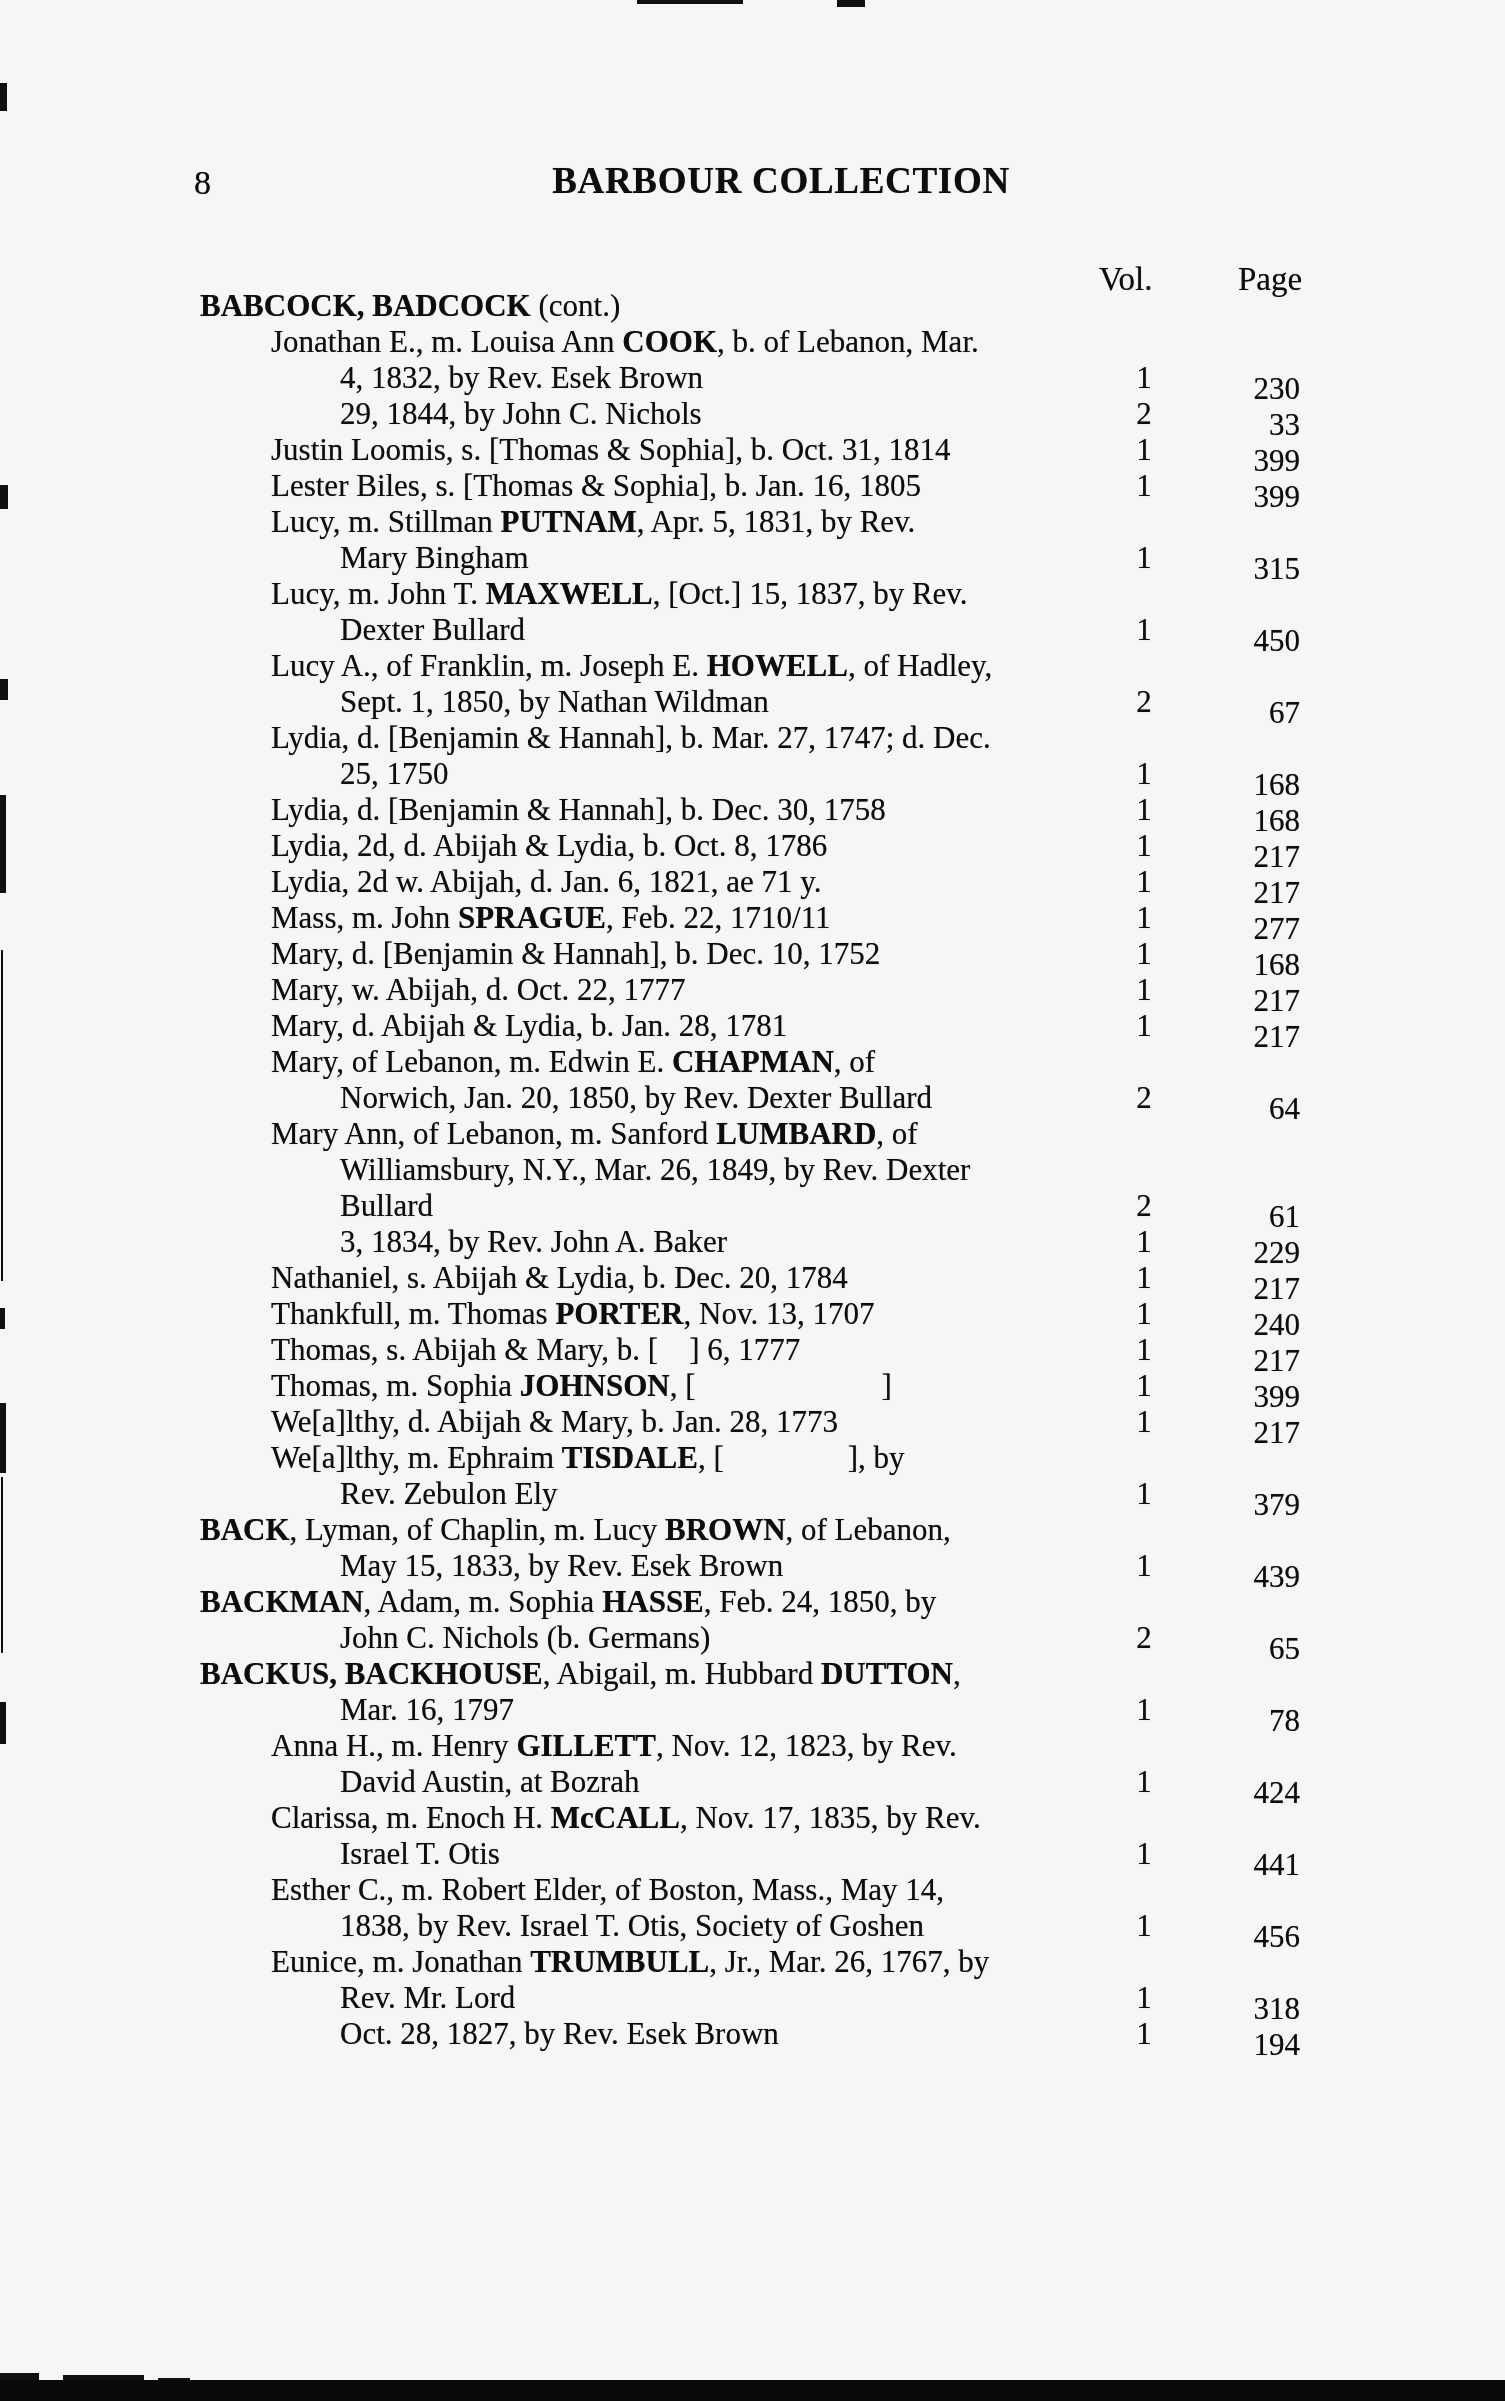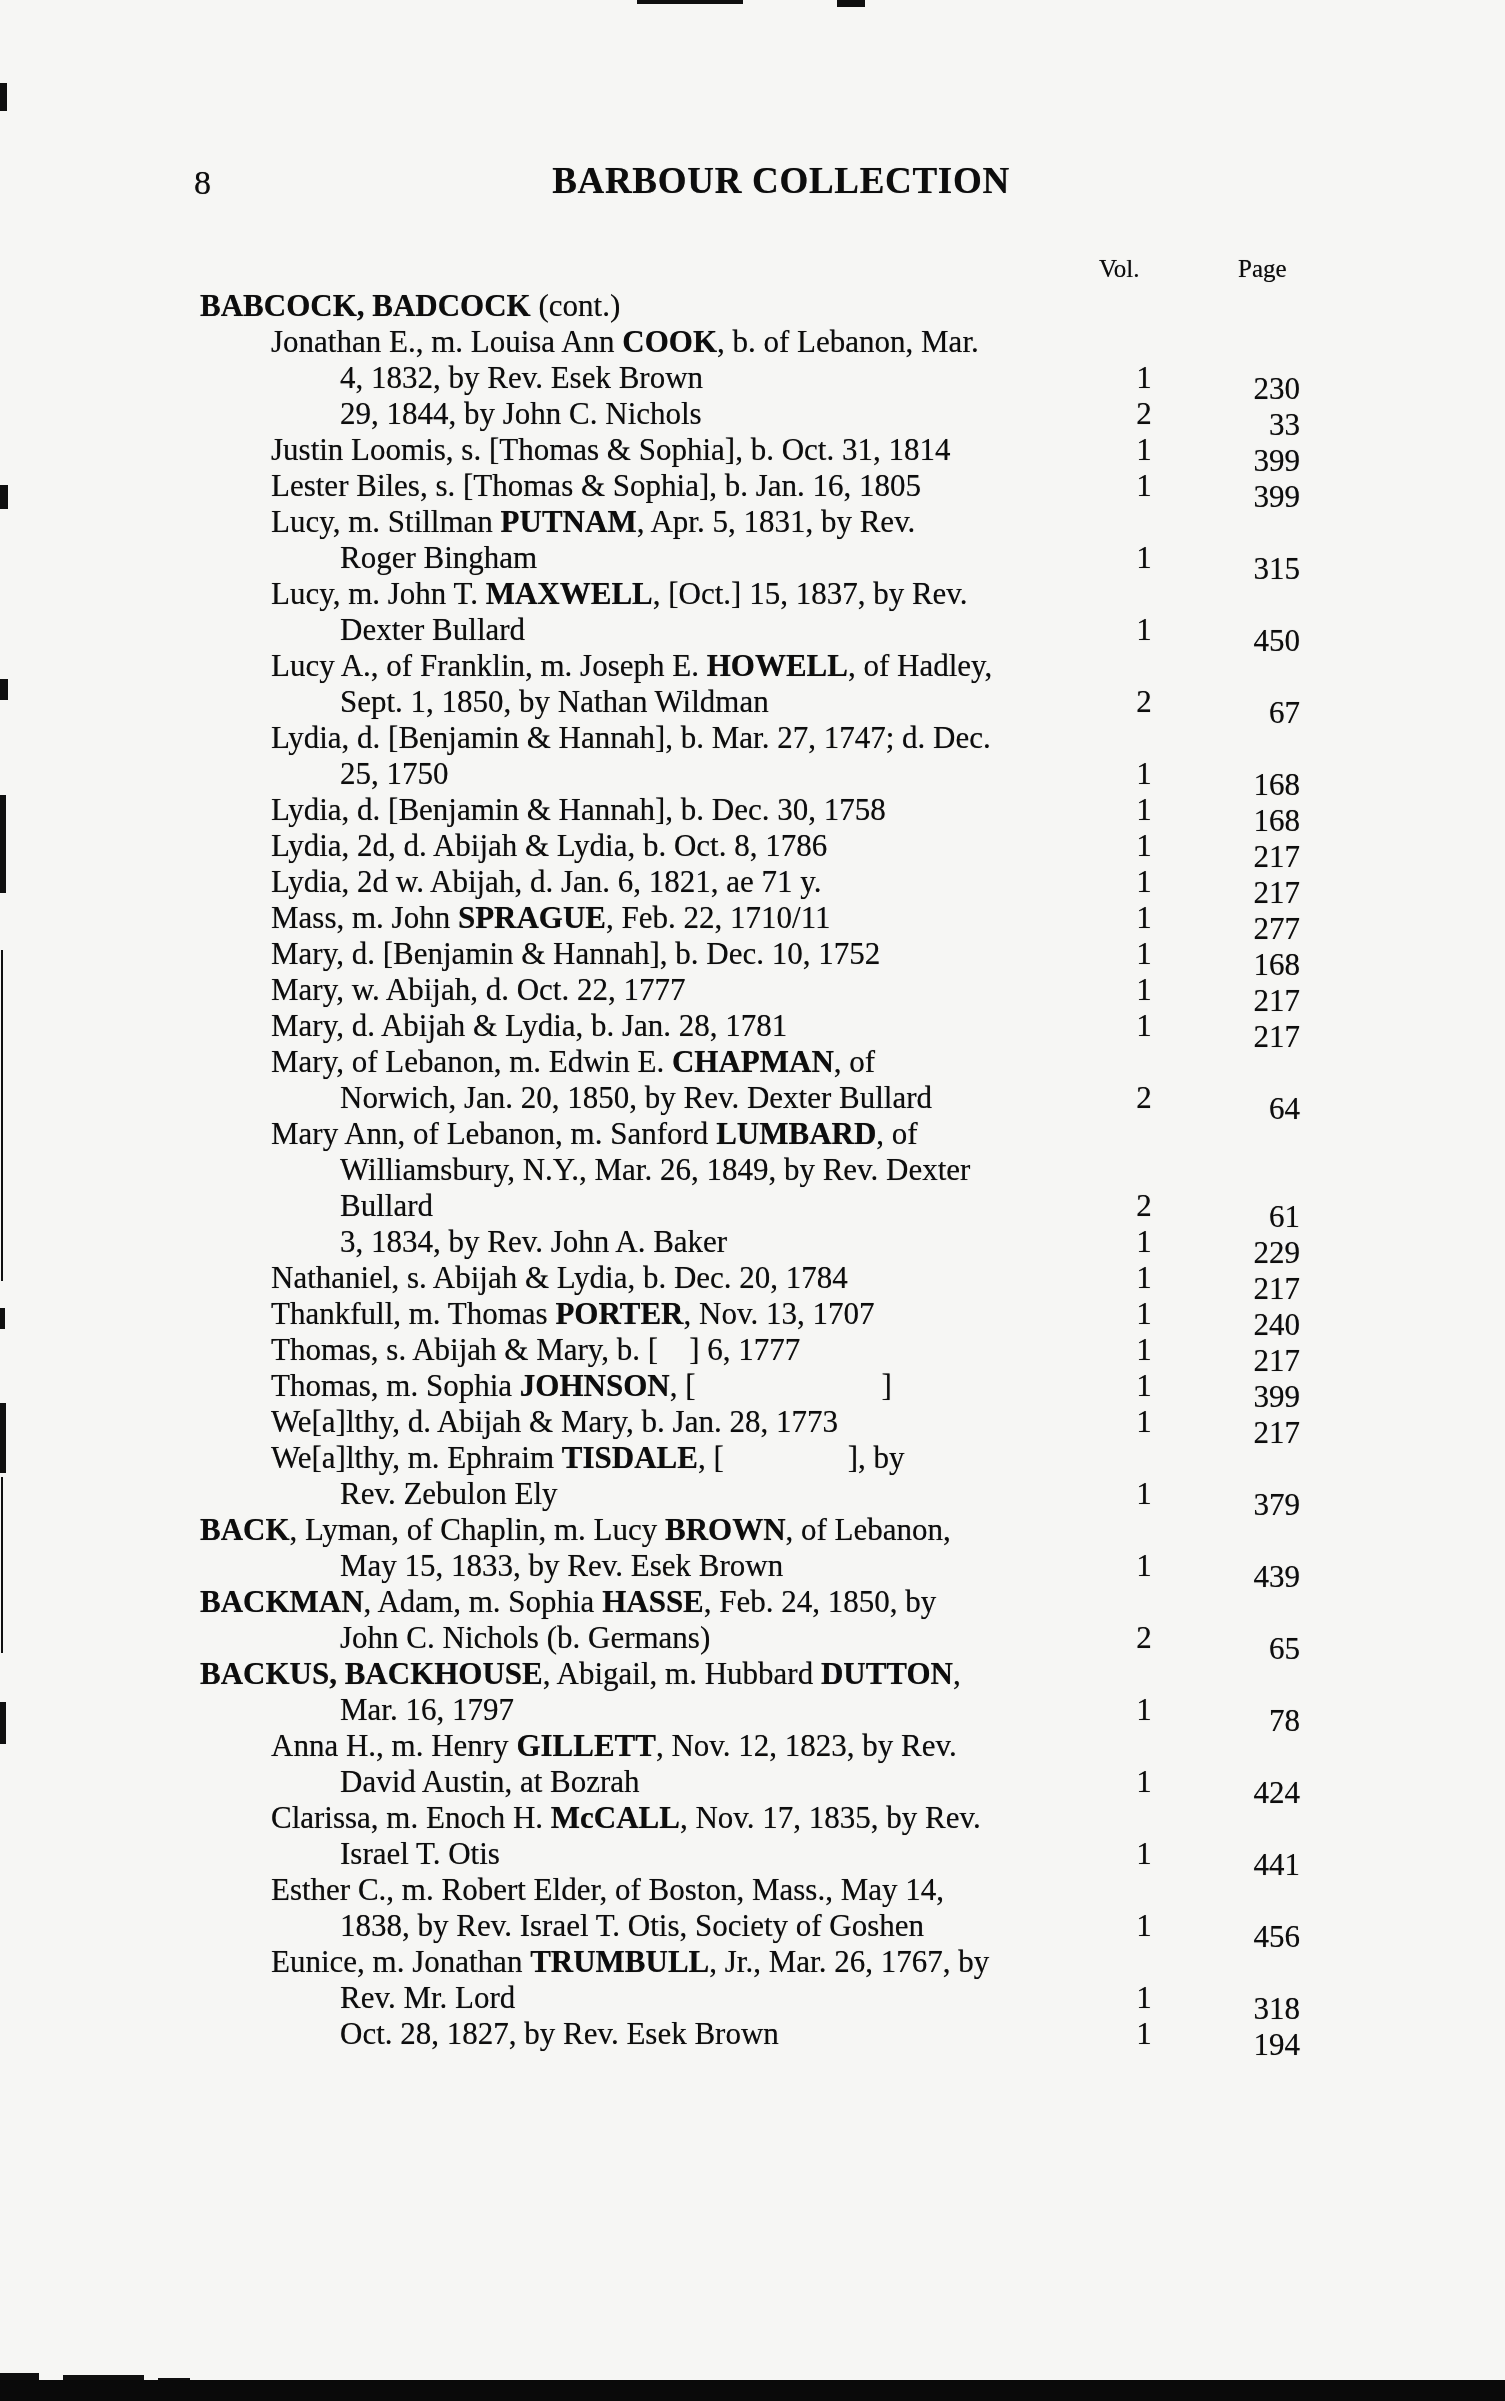--- a/index.html
+++ b/index.html
@@ -15,21 +15,21 @@
     font-size:34px;line-height:1;
     text-shadow:0 0 0.7px rgba(0,0,0,.6);
   }
   .title{
     position:absolute;left:0;top:162px;width:1506px;
     text-align:center;font-size:37px;line-height:1;font-weight:bold;
     letter-spacing:0.7px;
     text-shadow:0 0 0.7px rgba(0,0,0,.6);
     padding-left:28px;
   }
-  .colhead{position:absolute;top:256px;font-size:25px;line-height:1;text-shadow:0 0 0.7px rgba(0,0,0,.55);}
+  .colhead{position:absolute;top:263px;font-size:33px;line-height:1;text-shadow:0 0 0.7px rgba(0,0,0,.55);}
   .colhead.volh{left:1099px;}
   .colhead.pageh{left:1238px;}
   .rows{position:absolute;left:0;top:288px;width:1506px;}
   .row{position:relative;height:36px;font-size:31px;line-height:36px;white-space:pre;}
   .row .txt{display:inline-block;text-shadow:0 0 0.7px rgba(0,0,0,.55);}
   .row.i0 .txt{margin-left:200px;}
   .row.i1 .txt{margin-left:271px;}
   .row.i2 .txt{margin-left:340px;}
   .row b{font-weight:bold;}
   .row .vol{
@@ -84,21 +84,21 @@
   <div class="colhead pageh">Page</div>
 
   <div class="rows">
       <div class="row i0"><span class="txt"><b>BABCOCK, BADCOCK</b><span> (cont.)</span></span></div>
       <div class="row i1"><span class="txt"><span>Jonathan E., m. Louisa Ann </span><b>COOK</b><span>, b. of Lebanon, Mar.</span></span></div>
       <div class="row i2"><span class="txt"><span>4, 1832, by Rev. Esek Brown</span></span><span class="vol">1</span><span class="pg">230</span></div>
       <div class="row i2"><span class="txt"><span>29, 1844, by John C. Nichols</span></span><span class="vol">2</span><span class="pg">33</span></div>
       <div class="row i1"><span class="txt"><span>Justin Loomis, s. [Thomas &amp; Sophia], b. Oct. 31, 1814</span></span><span class="vol">1</span><span class="pg">399</span></div>
       <div class="row i1"><span class="txt"><span>Lester Biles, s. [Thomas &amp; Sophia], b. Jan. 16, 1805</span></span><span class="vol">1</span><span class="pg">399</span></div>
       <div class="row i1"><span class="txt"><span>Lucy, m. Stillman </span><b>PUTNAM</b><span>, Apr. 5, 1831, by Rev.</span></span></div>
-      <div class="row i2"><span class="txt"><span>Roger Bingham</span></span><span class="vol">1</span><span class="pg">315</span></div>
+      <div class="row i2"><span class="txt"><span>Mary Bingham</span></span><span class="vol">1</span><span class="pg">315</span></div>
       <div class="row i1"><span class="txt"><span>Lucy, m. John T. </span><b>MAXWELL</b><span>, [Oct.] 15, 1837, by Rev.</span></span></div>
       <div class="row i2"><span class="txt"><span>Dexter Bullard</span></span><span class="vol">1</span><span class="pg">450</span></div>
       <div class="row i1"><span class="txt"><span>Lucy A., of Franklin, m. Joseph E. </span><b>HOWELL</b><span>, of Hadley,</span></span></div>
       <div class="row i2"><span class="txt"><span>Sept. 1, 1850, by Nathan Wildman</span></span><span class="vol">2</span><span class="pg">67</span></div>
       <div class="row i1"><span class="txt"><span>Lydia, d. [Benjamin &amp; Hannah], b. Mar. 27, 1747; d. Dec.</span></span></div>
       <div class="row i2"><span class="txt"><span>25, 1750</span></span><span class="vol">1</span><span class="pg">168</span></div>
       <div class="row i1"><span class="txt"><span>Lydia, d. [Benjamin &amp; Hannah], b. Dec. 30, 1758</span></span><span class="vol">1</span><span class="pg">168</span></div>
       <div class="row i1"><span class="txt"><span>Lydia, 2d, d. Abijah &amp; Lydia, b. Oct. 8, 1786</span></span><span class="vol">1</span><span class="pg">217</span></div>
       <div class="row i1"><span class="txt"><span>Lydia, 2d w. Abijah, d. Jan. 6, 1821, ae 71 y.</span></span><span class="vol">1</span><span class="pg">217</span></div>
       <div class="row i1"><span class="txt"><span>Mass, m. John </span><b>SPRAGUE</b><span>, Feb. 22, 1710/11</span></span><span class="vol">1</span><span class="pg">277</span></div>

